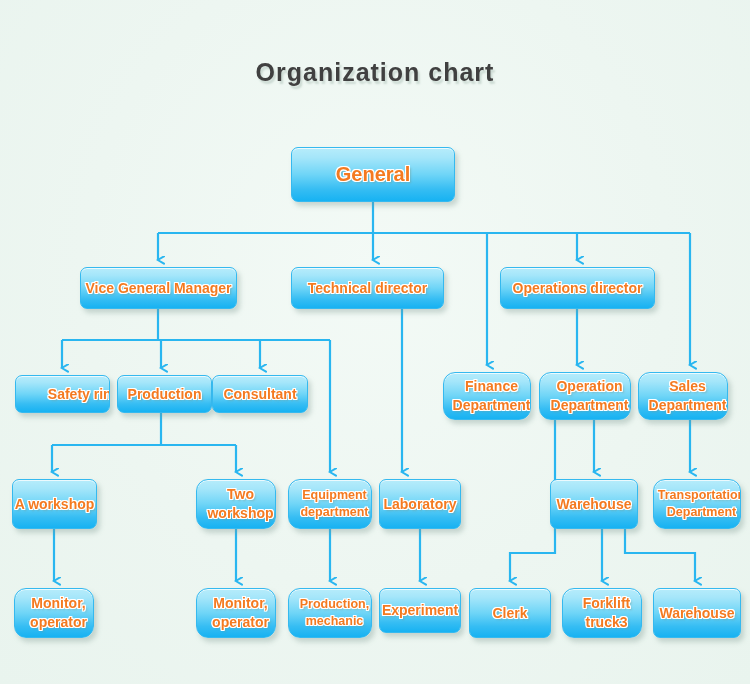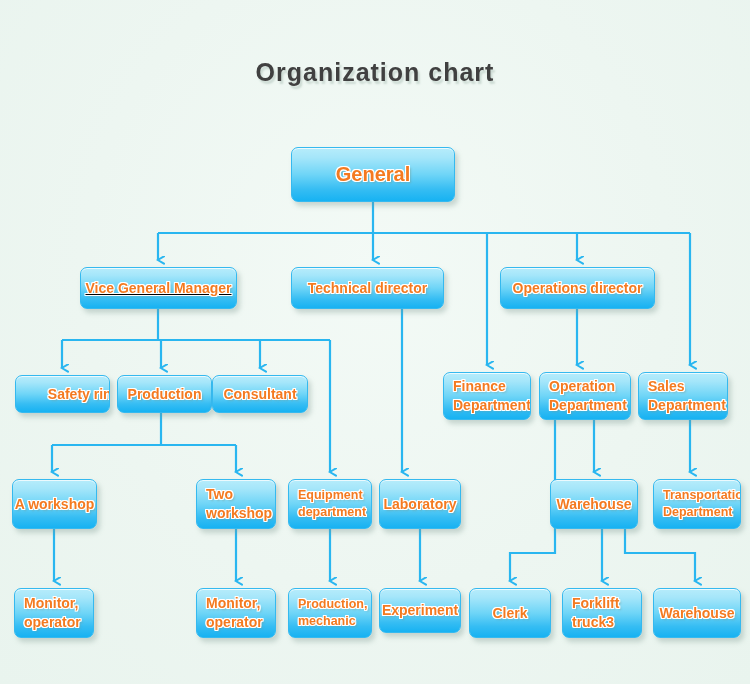--- a/index.html
+++ b/index.html
@@ -57,21 +57,21 @@
     font-size: 14px;
     line-height: 1.35;
     white-space: nowrap;
     text-shadow:
       -1px -1px 0 #fff, 1px -1px 0 #fff, -1px 1px 0 #fff, 1px 1px 0 #fff,
        0 -1px 0 #fff, 0 1px 0 #fff, -1px 0 0 #fff, 1px 0 0 #fff,
        2px 2px 2px rgba(120,150,140,0.45);
   }
   .node.center { align-items: center; border-radius: 7px; }
   .node.center .line { text-align: center; }
-  .node.left { align-items: flex-start; padding-left: 9px; border-radius: 7px; }
+  .node.left { align-items: center; padding-left: 9px; }
   .node.big .line { font-size: 20px; }
   .node.small .line { font-size: 12.5px; }
 </style>
 </head>
 <body>
 
 <div id="chart">
 
   <svg id="wires" viewBox="0 0 750 684" xmlns="http://www.w3.org/2000/svg">
     <defs>
@@ -120,21 +120,21 @@
       <path d="M420,529 L420,581" marker-end="url(#arw)"></path>
     </g>
   </svg>
 
   <div class="title">Organization chart</div>
 
   <div id="nodes-layer">
       <div class="node center big" style="left: 291px; top: 147px; width: 164px; height: 55px;">
         <span class="line">General</span>
       </div>
-      <div class="node center" style="left: 80px; top: 267px; width: 157px; height: 42px; text-decoration: underline;">
+      <div class="node center" style="left: 80px; top: 267px; width: 157px; height: 42px;">
         <span class="line">Vice General Manager</span>
       </div>
       <div class="node center" style="left: 291px; top: 267px; width: 153px; height: 42px;">
         <span class="line">Technical director</span>
       </div>
       <div class="node center" style="left: 500px; top: 267px; width: 155px; height: 42px;">
         <span class="line">Operations director</span>
       </div>
       <div class="node center" style="left: 15px; top: 375px; width: 95px; height: 38px; padding-left: 43px;">
         <span class="line">Safety ring</span>

